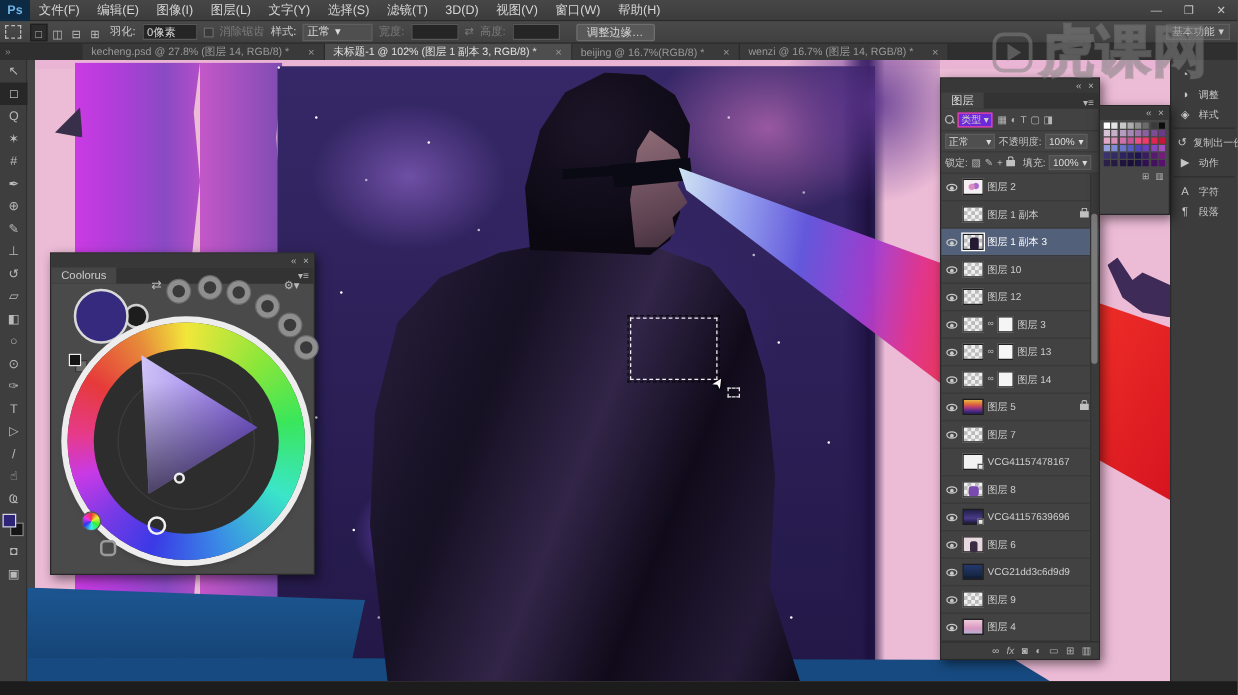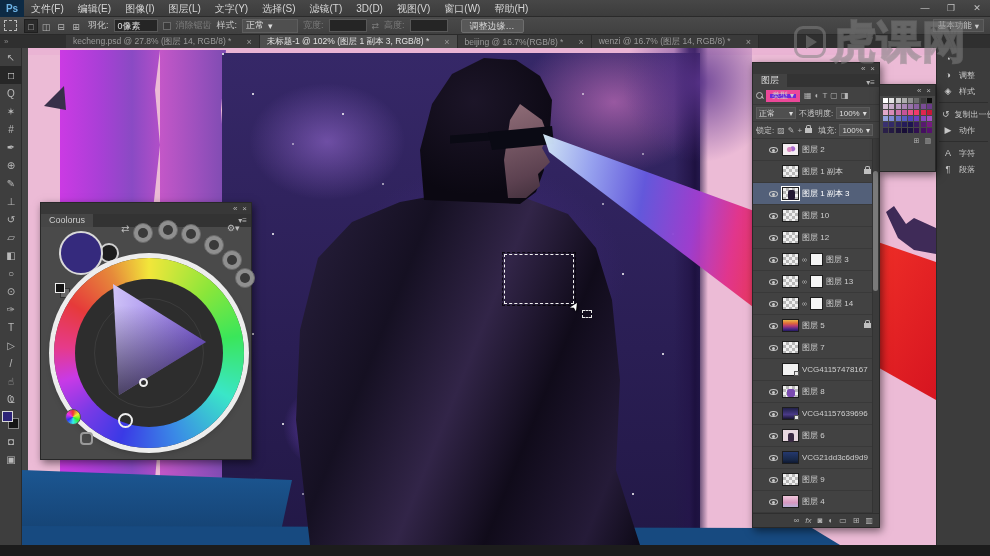--- a/index.html
+++ b/index.html
@@ -168,30 +168,30 @@
 
   
   #layers-panel { position:absolute; left:752px; top:62px; width:128px; height:466px; background:#424242;
     border:1px solid #282828; box-shadow:2px 3px 8px rgba(0,0,0,.5); z-index:10; display:flex; flex-direction:column; }
   #layers-tabrow { height:13px; background:#333; display:flex; align-items:flex-end; }
   #layers-tab { background:#424242; color:#ddd; font-size:9px; padding:0 8px; height:13px; line-height:13px; }
   #filter-row { height:18px; display:flex; align-items:center; gap:2px; padding:0 3px; border-bottom:1px solid #383838; }
   .mag { position:relative; width:8px; height:8px; }
   .mag::before { content:""; position:absolute; left:0; top:0; width:5px; height:5px; border:1px solid #bbb; border-radius:50%; }
   .mag::after { content:""; position:absolute; left:5px; top:5px; width:3px; height:1px; background:#bbb; transform:rotate(45deg); }
-  #filter-kind { background:#6d28d9; border:4px solid #ec4899; color:#ccc; font-size:8px; padding:0 2px;
+  #filter-kind { background:#6d28d9; border:1px solid #ec4899; color:#ccc; font-size:8px; padding:0 2px;
     height:12px; display:flex; align-items:center; gap:2px;justify-content:space-between; }
   .f-icon { color:#b5b5b5; font-size:8px; }
   #blend-row,#lock-row { height:17px; display:flex; align-items:center; gap:3px; padding:0 3px;
     border-bottom:1px solid #383838; color:#c5c5c5; font-size:8px; }
   .mini-select { background:#4f4f4f; border:1px solid #5c5c5c; color:#ddd; font-size:8px; height:12px;
     padding:0 2px; display:flex; align-items:center; gap:3px; }
   #layer-list { flex:1; overflow:hidden; position:relative; }
   .layer-row { height:22px; display:flex; align-items:center; gap:3px; border-bottom:1px solid #393939;
-    padding-left:14px; position:relative; }
+    padding-left:2px; position:relative; }
   .layer-row.selected { background:#536079; }
   .eye-cell { width:12px; display:flex; justify-content:center; }
   .eye { display:inline-block; width:9px; height:6px; border:1px solid #c8c8c8; border-radius:50%; position:relative; }
   .eye::after { content:""; position:absolute; left:2px; top:1px; width:3px; height:3px; background:#c8c8c8; border-radius:50%; }
   .thumb { width:17px; height:13px; border:1px solid #1d1d1d; flex-shrink:0; position:relative; }
   .selected .thumb { outline:1px solid #fff; }
   .checker,.t-checker { background-image:linear-gradient(45deg,#b8b8b8 25%,transparent 25%,transparent 75%,#b8b8b8 75%),
     linear-gradient(45deg,#b8b8b8 25%,#f0f0f0 25%,#f0f0f0 75%,#b8b8b8 75%);
     background-size:6px 6px; background-position:0 0,3px 3px; background-color:#f0f0f0; }
   .t-art { background:#f5eef2; }

